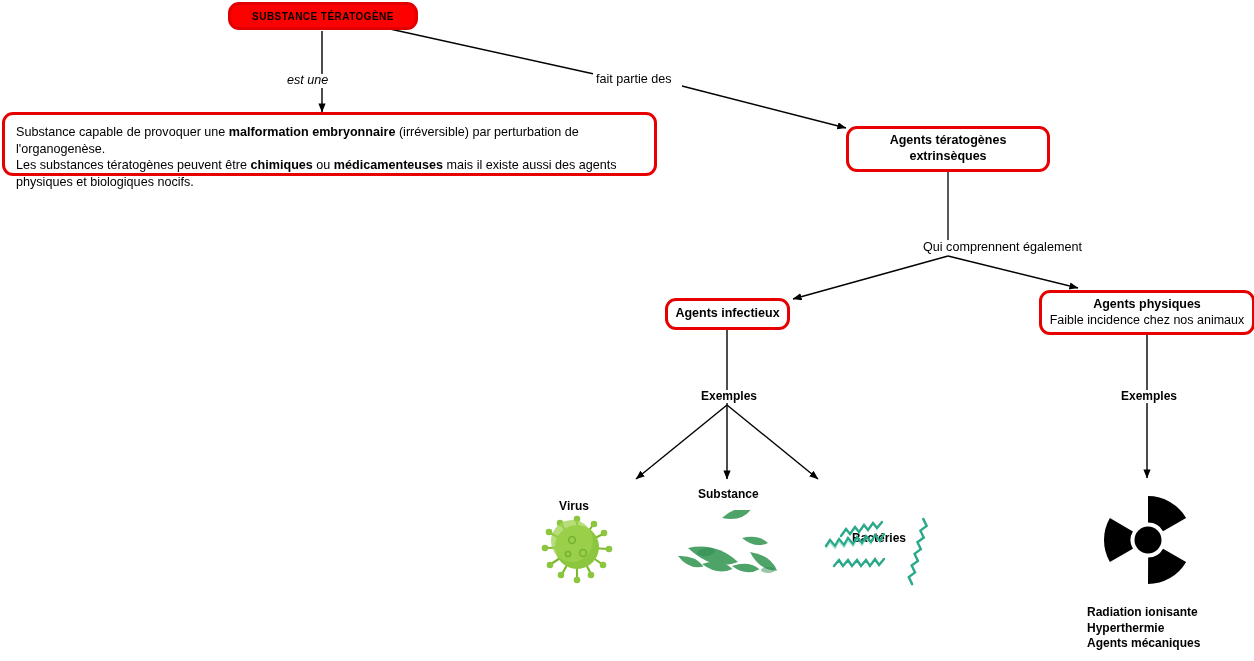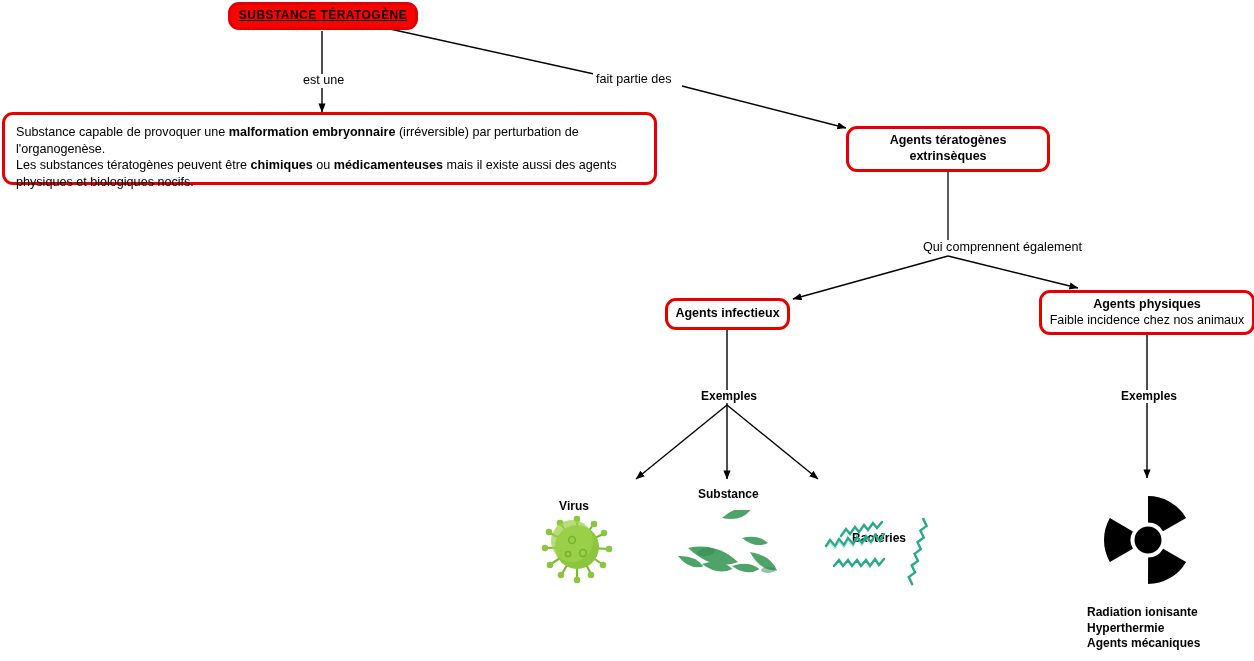--- a/index.html
+++ b/index.html
@@ -11,22 +11,22 @@
   svg#wires{position:absolute;left:0;top:0;width:1254px;height:661px;
             overflow:visible;pointer-events:none;}
 
   .node{position:absolute;box-sizing:border-box;background:#ffffff;
         border:3px solid #e60000;border-radius:11px;
         display:flex;flex-direction:column;align-items:center;
         justify-content:center;text-align:center;color:#000;}
 
   .node.filled{background:#ff0000;border-color:#e00000;}
 
-  .title-text{font-size:12px;font-weight:bold;letter-spacing:.45px;
-              color:#000;line-height:1.1;text-decoration:underline;}
+  .title-text{font-size:10px;font-weight:bold;letter-spacing:.45px;
+              color:#000;line-height:1.1;}
 
   .node-title{font-size:12.5px;font-weight:bold;line-height:1.25;text-align:center;}
   .node-sub{font-size:12.5px;font-weight:normal;line-height:1.25;}
 
   .desc{position:absolute;box-sizing:border-box;background:#fff;
         border:3px solid #e60000;border-radius:11px;
         padding:9px 11px 8px 11px;text-align:left;
         font-size:12.6px;line-height:1.33;color:#000;}
   .desc b{font-weight:bold;}
   .desc i{font-style:italic;}
@@ -70,21 +70,21 @@
     <line x1="727" y1="405" x2="727" y2="479" stroke="#000" stroke-width="1.4" marker-end="url(#arrow)"></line>
     <line x1="727" y1="405" x2="818" y2="479" stroke="#000" stroke-width="1.4" marker-end="url(#arrow)"></line>
 
     <line x1="1147" y1="335" x2="1147" y2="478" stroke="#000" stroke-width="1.4" marker-end="url(#arrow)"></line>
   </svg>
 
   <div class="node filled" style="left:228px;top:2px;width:190px;height:28px;">
     <span class="title-text">SUBSTANCE TÉRATOGÈNE</span>
   </div>
 
-  <div class="desc" style="left:2px;top:112px;width:655px;height:73px;">
+  <div class="desc" style="left:2px;top:112px;width:655px;height:64px;">
     <div>
       <span>Substance capable de provoquer une </span><b>malformation embryonnaire</b><span> (irréversible) par perturbation de l'organogenèse.</span>
     </div>
     <div>
       <span>Les substances tératogènes peuvent être </span><b>chimiques</b><span> ou </span><b>médicamenteuses</b><span> mais il existe aussi des agents</span>
     </div>
     <div>physiques et biologiques nocifs.</div>
   </div>
 
   <div class="node" style="left:846px;top:126px;width:204px;height:46px;">
@@ -94,21 +94,21 @@
 
   <div class="node" style="left:665px;top:298px;width:125px;height:32px;">
     <span class="node-title">Agents infectieux</span>
   </div>
 
   <div class="node" style="left:1039px;top:290px;width:216px;height:45px;">
     <span class="node-title">Agents physiques</span>
     <span class="node-sub">Faible incidence chez nos animaux</span>
   </div>
 
-  <div class="wire-label" style="left:300px;top:74px;">est une</div>
+  <div class="wire-label" style="left:284px;top:74px;font-style:italic;">est une</div>
 
   <div class="wire-label" style="left:593px;top:73px;">fait partie des</div>
 
   <div class="wire-label" style="left:920px;top:241px;">Qui comprennent également</div>
 
   <div class="wire-label bold" style="left:698px;top:390px;">Exemples</div>
 
   <div class="wire-label bold" style="left:1118px;top:390px;">Exemples</div>
 
   <div class="leaf-label" style="left:554px;top:487px;width:40px;margin-top:12px;">Virus</div>

